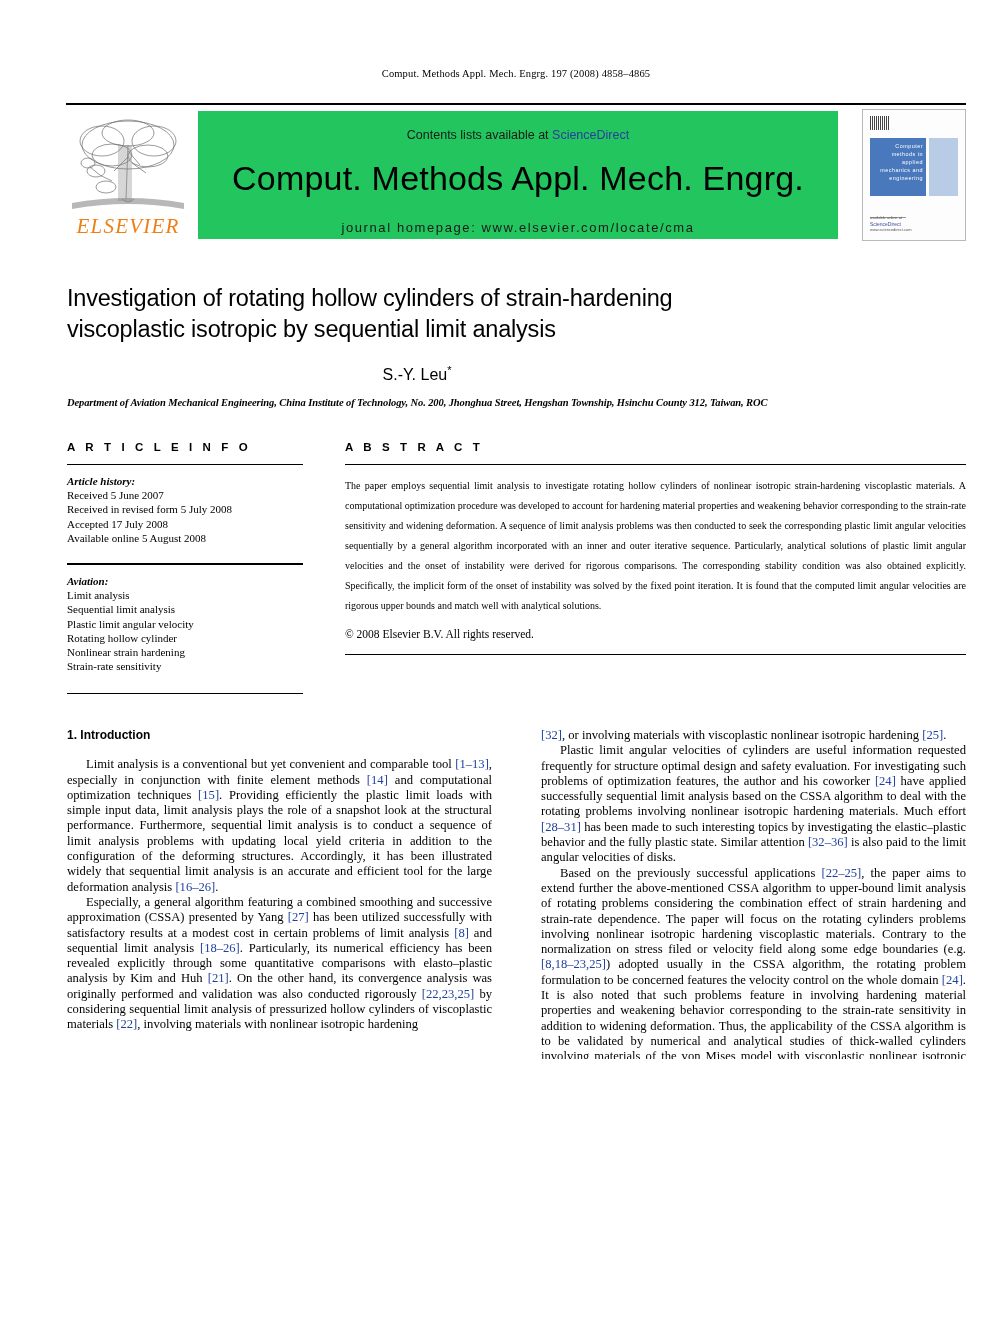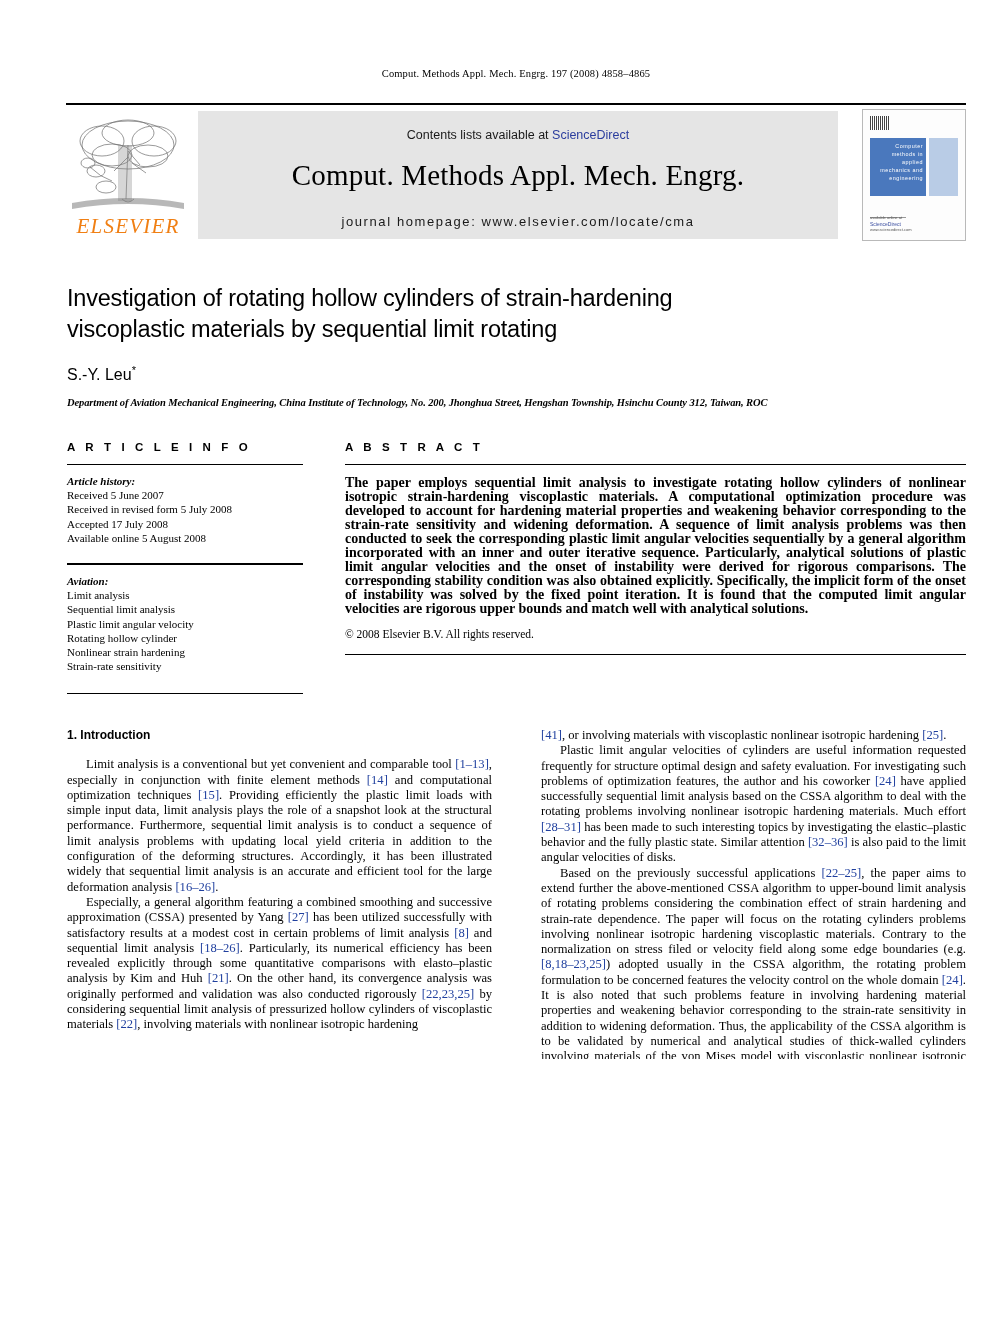--- a/index.html
+++ b/index.html
@@ -58,35 +58,35 @@
     letter-spacing: 1.2px;
     line-height: 22px;
     font-style: italic;
   }
   .center-band {
     position: absolute;
     left: 132px;
     top: 6px;
     width: 640px;
     height: 128px;
-    background: #e5e5e5;
+    background: #22c55e;
     text-align: center;
   }
   .contents-line {
     font-family: "Liberation Sans", sans-serif;
     font-size: 12.5px;
     padding-top: 17px;
     color: #1a1a1a;
   }
   .sd-link {
     color: #2b3d9e;
   }
   .journal-title {
-    font-family: Liberation Serif, serif;
-    font-size: 29px;
+    font-family: Liberation Sans, sans-serif;
+    font-size: 34px;
     margin-top: 17px;
     letter-spacing: 0.2px;
   }
   .homepage-line {
     font-family: "Liberation Sans", sans-serif;
     font-size: 13px;
     letter-spacing: 1.6px;
     margin-top: 22px;
     color: #1a1a1a;
   }
@@ -166,20 +166,21 @@
     font-size: 23.5px;
     line-height: 31px;
     font-weight: normal;
     margin: 0;
     letter-spacing: -0.2px;
   }
   .authors {
     font-family: "Liberation Sans", sans-serif;
     font-size: 16px;
     margin-top: 19px;
+    text-align: center;
   }
   .affil {
     font-size: 10.5px;
     font-style: italic;
     font-weight: bold;
     margin-top: 13px;
     width: 860px;
     letter-spacing: -0.1px;
   }
   sup.star { font-size: 11px; }
@@ -214,25 +215,24 @@
   }
   .info-body {
     font-size: 11px;
     line-height: 14.2px;
   }
   .info-body .lead {
     font-style: italic;
     font-weight: bold;
   }
   .abs-body {
-    font-size: 14px;
-    line-height: 14px;
+    font-size: 10px;
+    line-height: 20px;
     text-align: justify;
     margin-top: 11px;
-    font-weight: bold;
   }
   .copyright {
     text-align: left;
     font-size: 11.5px;
     margin-top: 12px;
   }
 
   
   .body-cols {
     position: absolute;
@@ -335,21 +335,21 @@
       <div class="cover-rule"></div>
       <div class="cover-foot">
         <div>available online at</div>
         <div class="cover-sd">ScienceDirect</div>
         <div>www.sciencedirect.com</div>
       </div>
     </div>
   </div>
 
   <div class="title-block">
-    <h1 class="article-title">Investigation of rotating hollow cylinders of strain-hardening viscoplastic materials by sequential limit rotating</h1>
+    <h1 class="article-title">Investigation of rotating hollow cylinders of strain-hardening viscoplastic isotropic by sequential limit analysis</h1>
     <div class="authors"><span>S.-Y. Leu</span><sup class="star">*</sup></div>
     <div class="affil">Department of Aviation Mechanical Engineering, China Institute of Technology, No. 200, Jhonghua Street, Hengshan Township, Hsinchu County 312, Taiwan, ROC</div>
   </div>
 
   <div class="info-abstract">
 
     <div class="info-col">
       <div class="colhead">A R T I C L E   I N F O</div>
       <div class="rule-thin" style="margin-top:11px;"></div>
       <div class="info-body" style="margin-top:9px;">
@@ -385,21 +385,21 @@
 
     <div class="bcol left">
       <h2 class="sec-head">1. Introduction</h2>
 
       <p><span>Limit analysis is a conventional but yet convenient and comparable tool </span><span class="ref">[1–13]</span><span>, especially in conjunction with finite element methods </span><span class="ref">[14]</span><span> and computational optimization techniques </span><span class="ref">[15]</span><span>. Providing efficiently the plastic limit loads with simple input data, limit analysis plays the role of a snapshot look at the structural performance. Furthermore, sequential limit analysis is to conduct a sequence of limit analysis problems with updating local yield criteria in addition to the configuration of the deforming structures. Accordingly, it has been illustrated widely that sequential limit analysis is an accurate and efficient tool for the large deformation analysis </span><span class="ref">[16–26]</span><span>.</span></p>
 
       <p><span>Especially, a general algorithm featuring a combined smoothing and successive approximation (CSSA) presented by Yang </span><span class="ref">[27]</span><span> has been utilized successfully with satisfactory results at a modest cost in certain problems of limit analysis </span><span class="ref">[8]</span><span> and sequential limit analysis </span><span class="ref">[18–26]</span><span>. Particularly, its numerical efficiency has been revealed explicitly through some quantitative comparisons with elasto–plastic analysis by Kim and Huh </span><span class="ref">[21]</span><span>. On the other hand, its convergence analysis was originally performed and validation was also conducted rigorously </span><span class="ref">[22,23,25]</span><span> by considering sequential limit analysis of pressurized hollow cylinders of viscoplastic materials </span><span class="ref">[22]</span><span>, involving materials with nonlinear isotropic hardening</span></p>
     </div>
 
     <div class="bcol right">
-      <p class="noind"><span class="ref">[41]</span><span>, or involving materials with viscoplastic nonlinear isotropic hardening </span><span class="ref">[25]</span><span>.</span></p>
+      <p class="noind"><span class="ref">[32]</span><span>, or involving materials with viscoplastic nonlinear isotropic hardening </span><span class="ref">[25]</span><span>.</span></p>
 
       <p><span>Plastic limit angular velocities of cylinders are useful information requested frequently for structure optimal design and safety evaluation. For investigating such problems of optimization features, the author and his coworker </span><span class="ref">[24]</span><span> have applied successfully sequential limit analysis based on the CSSA algorithm to deal with the rotating problems involving nonlinear isotropic hardening materials. Much effort </span><span class="ref">[28–31]</span><span> has been made to such interesting topics by investigating the elastic–plastic behavior and the fully plastic state. Similar attention </span><span class="ref">[32–36]</span><span> is also paid to the limit angular velocities of disks.</span></p>
 
       <p><span>Based on the previously successful applications </span><span class="ref">[22–25]</span><span>, the paper aims to extend further the above-mentioned CSSA algorithm to upper-bound limit analysis of rotating problems considering the combination effect of strain hardening and strain-rate dependence. The paper will focus on the rotating cylinders problems involving nonlinear isotropic hardening viscoplastic materials. Contrary to the normalization on stress filed or velocity field along some edge boundaries (e.g. </span><span class="ref">[8,18–23,25]</span><span>) adopted usually in the CSSA algorithm, the rotating problem formulation to be concerned features the velocity control on the whole domain </span><span class="ref">[24]</span><span>. It is also noted that such problems feature in involving hardening material properties and weakening behavior corresponding to the strain-rate sensitivity in addition to widening deformation. Thus, the applicability of the CSSA algorithm is to be validated by numerical and analytical studies of thick-walled cylinders involving materials of the von Mises model with viscoplastic nonlinear isotropic hardening. Particularly,</span></p>
     </div>
   </div>
 
   <div class="footnotes">
     <div class="fn-rule"></div>
     <div class="fn-line">

